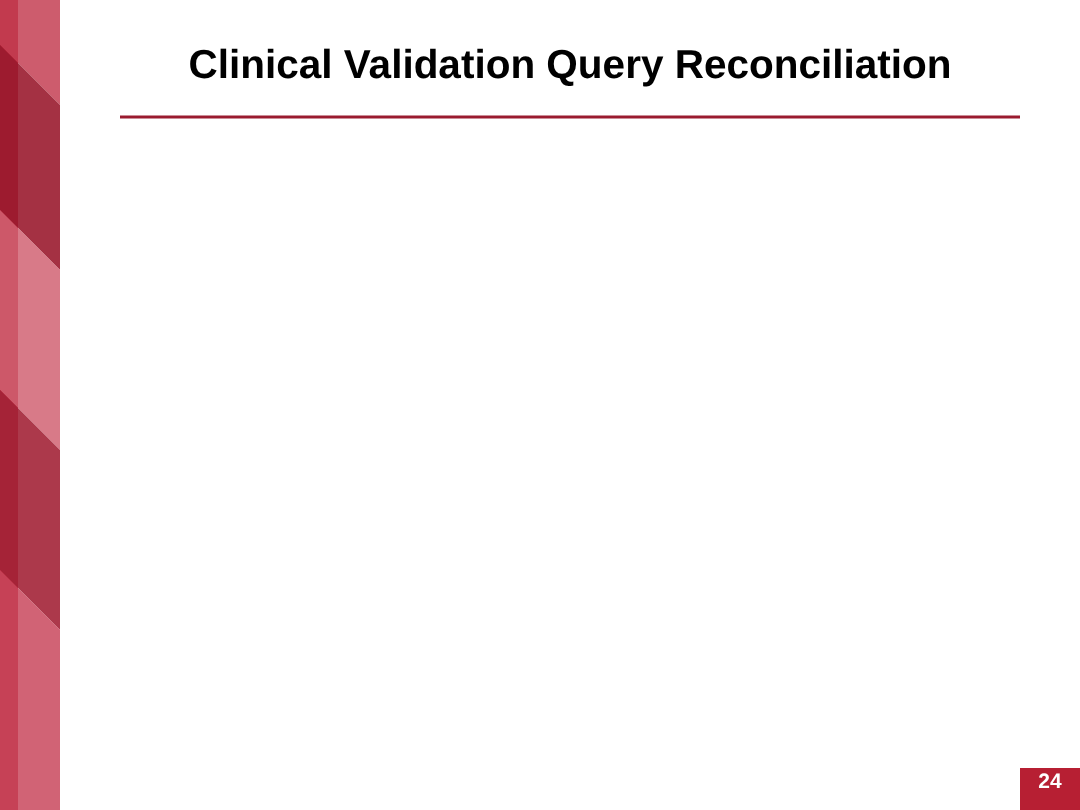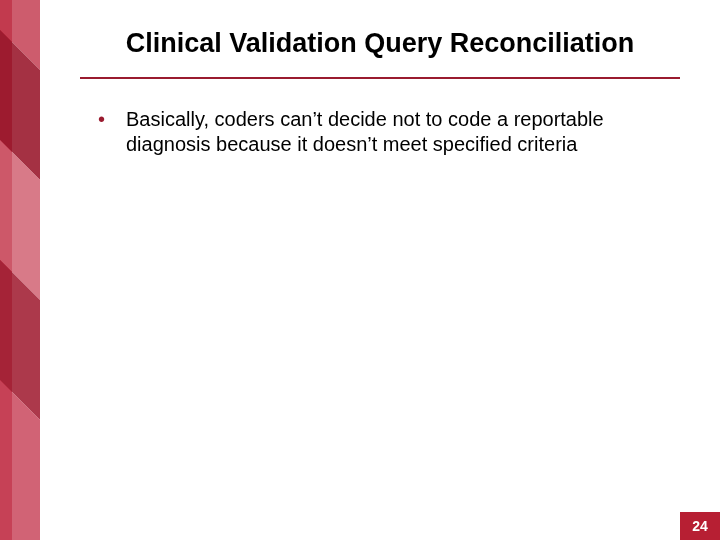--- a/index.html
+++ b/index.html
@@ -57,21 +57,21 @@
     position: absolute;
     right: 0;
     bottom: 0;
     width: 40px;
     height: 28px;
     background: #b71f33;
     color: #fff;
     font-size: 14px;
     font-weight: bold;
     display: flex;
-    align-items: center;
+    align-items: flex-start;
     justify-content: center;
   }
 </style>
 </head>
 <body>
 
 <div class="left-art">
   <svg width="40" height="540" viewBox="0 0 40 540" preserveAspectRatio="none">
     <rect x="0" y="0" width="12" height="540" fill="#b71f33"></rect>
     <polygon points="0,0 40,0 40,70 0,30" fill="#c44054" opacity="0.85"></polygon>
@@ -79,19 +79,18 @@
     <polygon points="0,140 40,180 40,300 0,260" fill="#d16373" opacity="0.85"></polygon>
     <polygon points="0,260 40,300 40,420 0,380" fill="#a32437" opacity="0.9"></polygon>
     <polygon points="0,380 40,420 40,540 0,540" fill="#c9485d" opacity="0.85"></polygon>
   </svg>
 </div>
 
 <div class="content">
   <h1 class="title">Clinical Validation Query Reconciliation</h1>
   <hr class="rule">
   <ul class="bullets">
-    <li>Basically, coders can’t decide not to code a reportable diagnosis because it doesn’t meet specified criteria</li>
   </ul>
 </div>
 
 <div class="page-num">
   <span>24</span>
 </div>
 
 </body></html>

